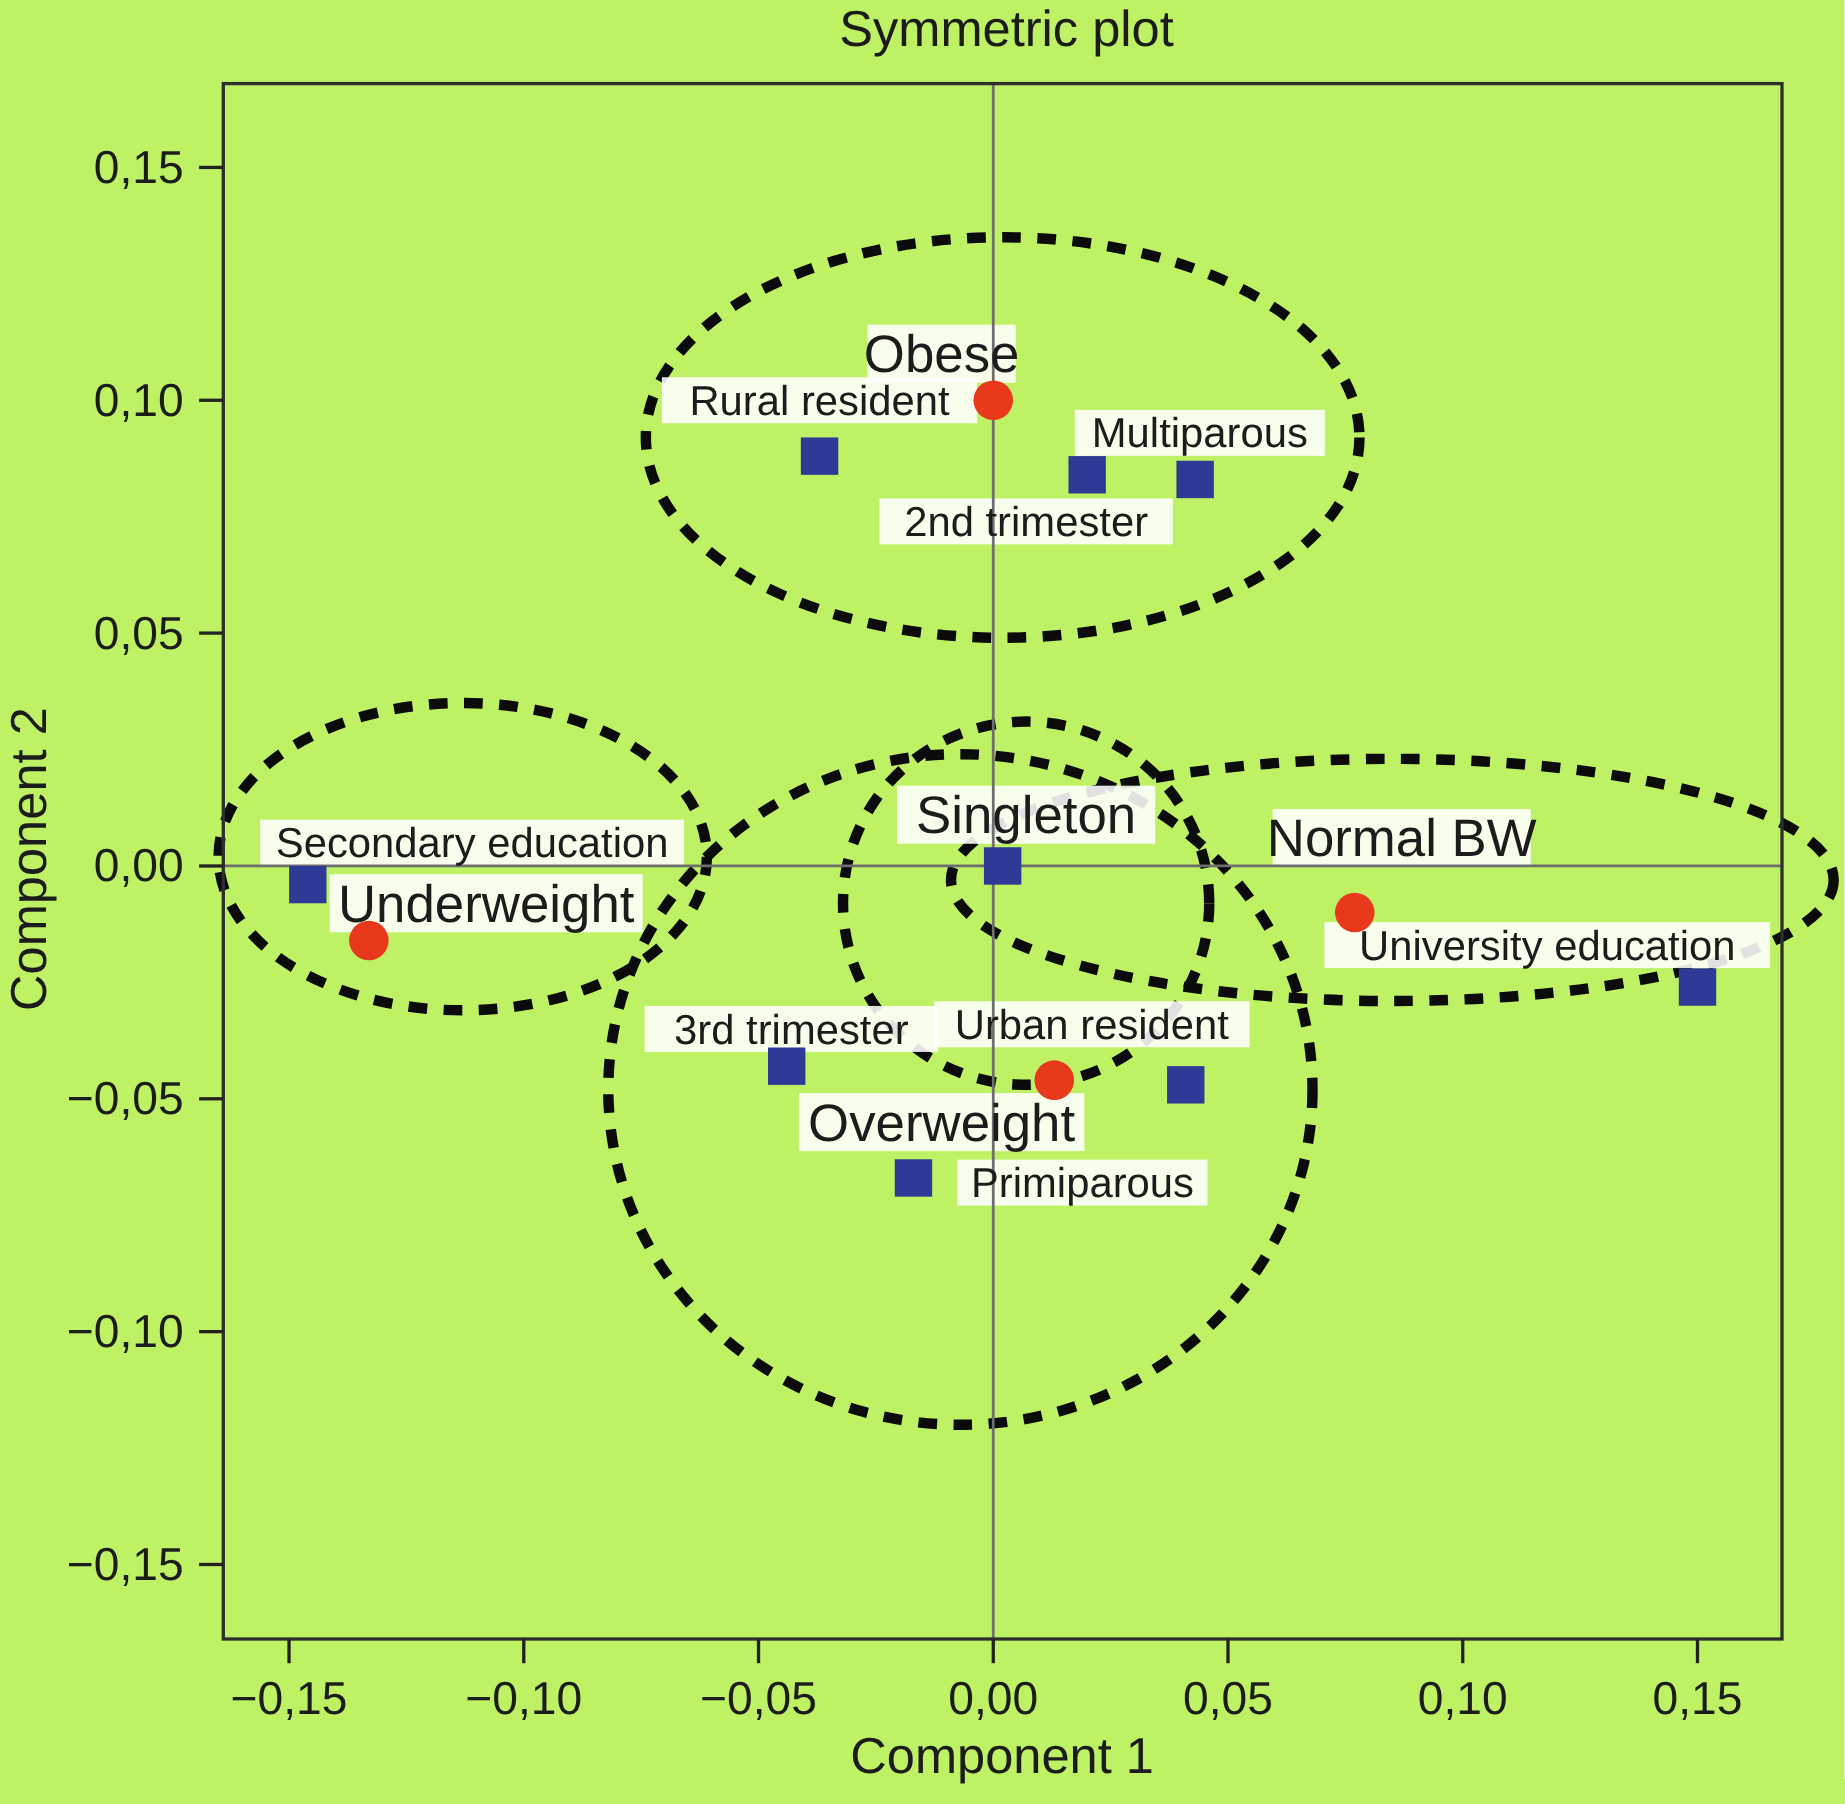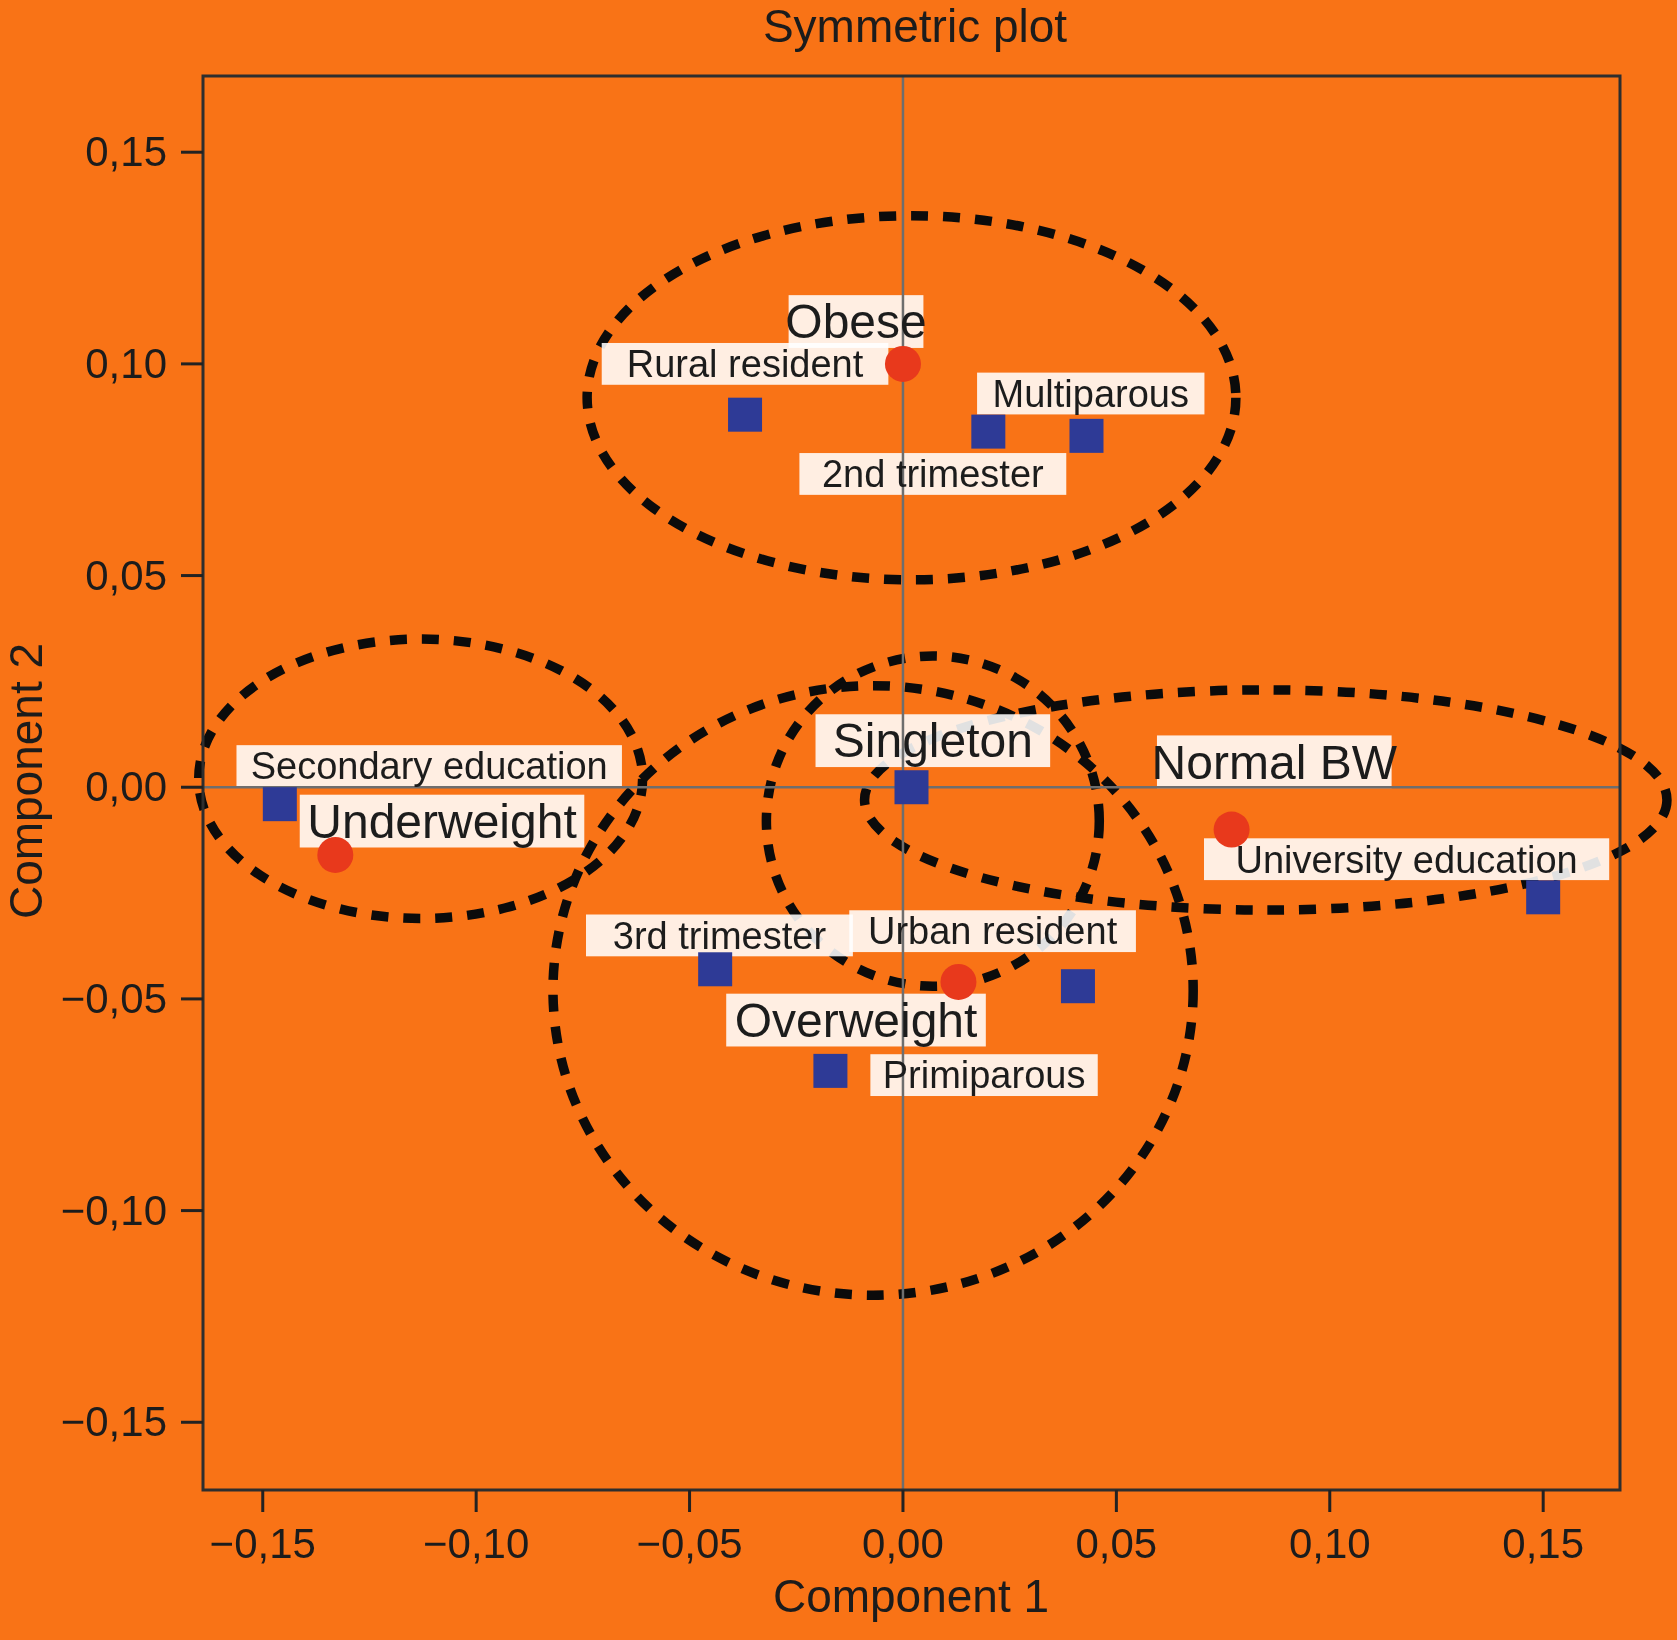--- a/index.html
+++ b/index.html
@@ -1,16 +1,16 @@
 <!DOCTYPE html>
 <html><head>
 <meta charset="utf-8">
 <style>
   html,body{margin:0;padding:0;background:#ffffff;}
-  .fig{position:relative;width:1677px;height:1640px;background:#f97316;
+  .fig{position:relative;width:1677px;height:1640px;background:#bef264;
        font-family:"Liberation Sans", sans-serif;overflow:hidden;}
   svg{position:absolute;left:0;top:0;}
   text{font-family:"Liberation Sans", sans-serif;}
 </style>
 </head>
 <body>
 
 <div class="fig">
   <svg width="1677" height="1640" viewBox="0 0 1677 1640">
     <text x="915" y="42" font-size="46" fill="#1c1c1c" text-anchor="middle">Symmetric plot</text>

